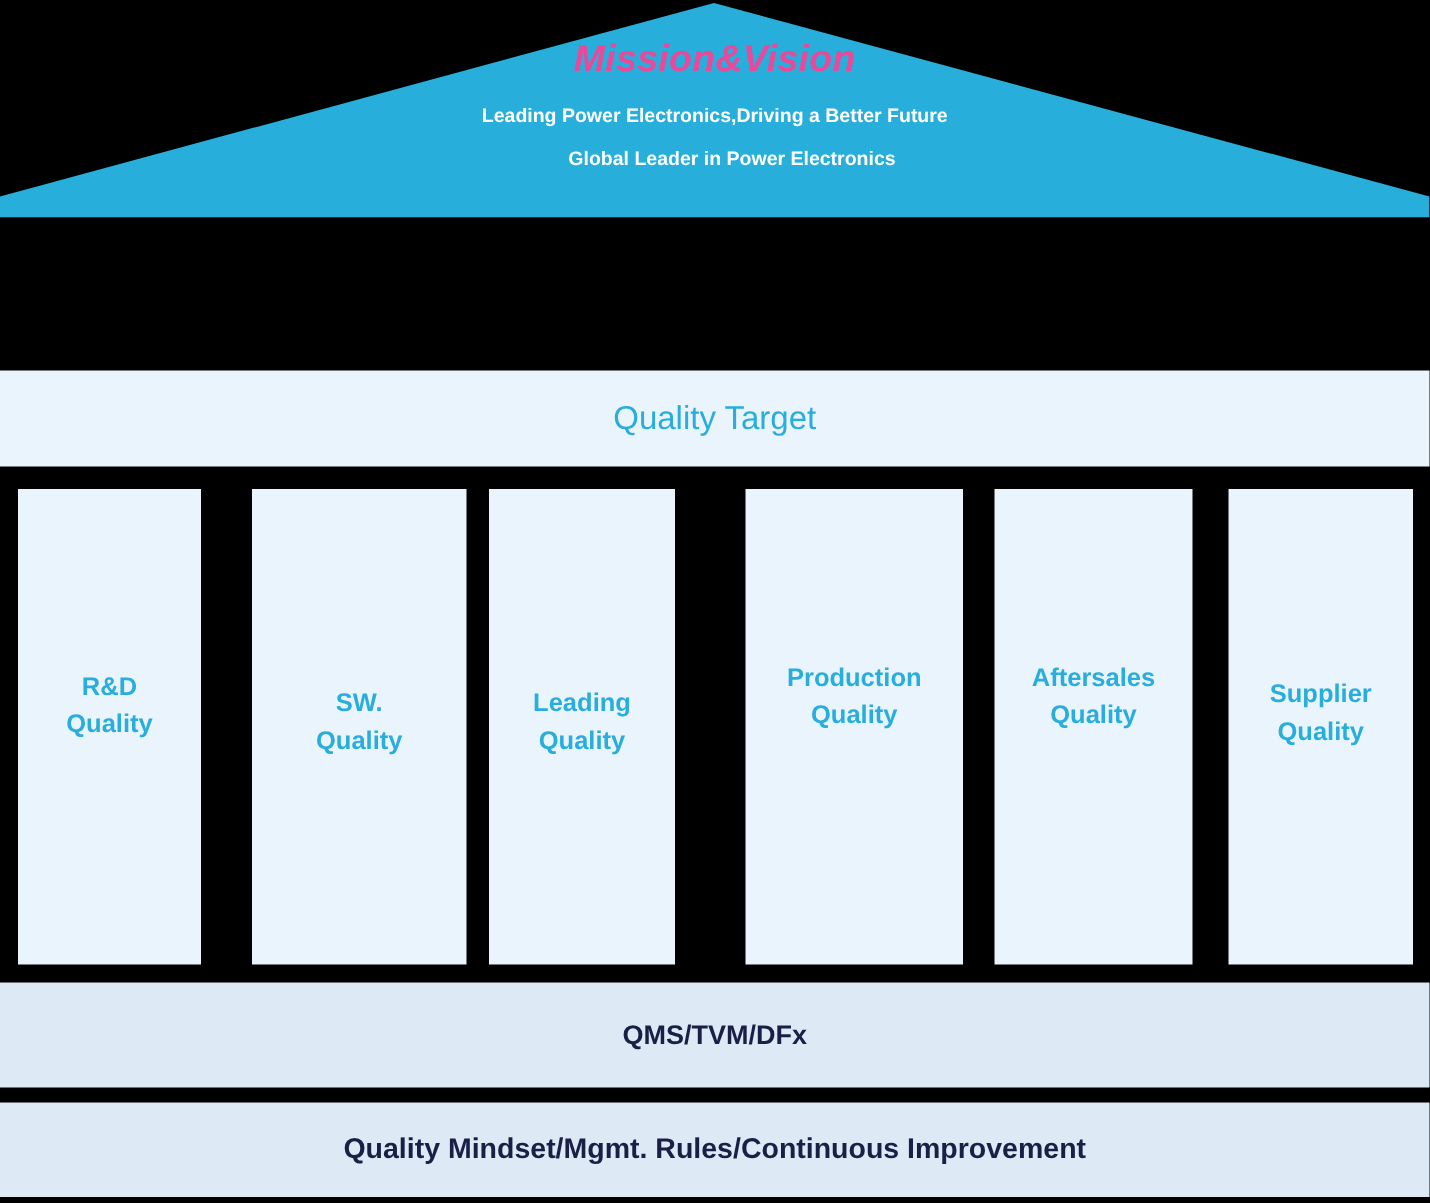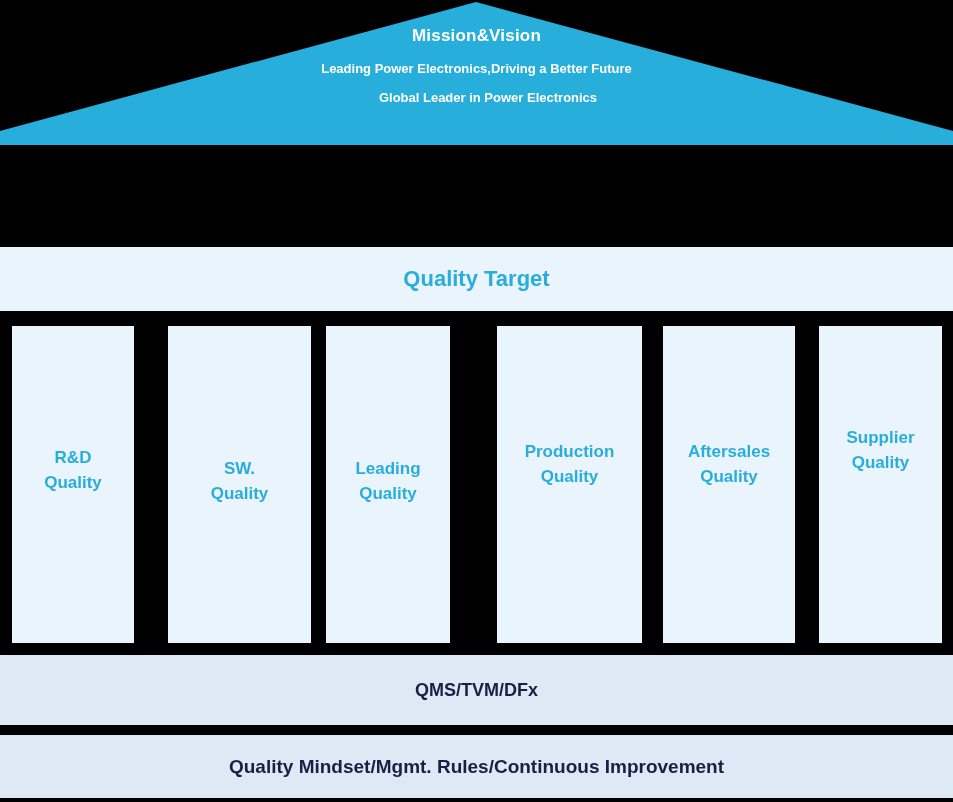--- a/index.html
+++ b/index.html
@@ -42,25 +42,26 @@
     height: 145px;
     display: flex;
     flex-direction: column;
     align-items: center;
     justify-content: flex-start;
     padding-top: 27px;
     box-sizing: border-box;
     pointer-events: none;
   }
   .roof-title {
-    color: #ffffff;
-    font-size: 17px;
+    color: #ec4899;
+    font-size: 25px;
     font-weight: bold;
     line-height: 1;
     letter-spacing: 0.2px;
+    font-style: italic;
   }
   .roof-line {
     color: #ffffff;
     font-size: 13px;
     font-weight: bold;
     line-height: 1;
   }
   .roof-line-1 { margin-top: 18px; }
   .roof-line-2 { margin-top: 16px; margin-left: 23px; }
 
@@ -105,21 +106,21 @@
   .policy-title { margin-bottom: 14px; }
   .policy-line {
     color: #29addc;
     font-size: 14px;
     font-weight: bold;
     line-height: 1.6;
   }
   .target-title {
     color: #29addc;
     font-size: 22px;
-    font-weight: bold;
+    font-weight: normal;
     line-height: 1;
   }
   .foot-text {
     color: #191f45;
     font-size: 18px;
     font-weight: bold;
     line-height: 1;
   }
   .base-text {
     color: #191f45;
@@ -161,21 +162,21 @@
   .p3 { left: 326px; width: 124px; }
   .p4 { left: 497px; width: 145px; }
   .p5 { left: 663px; width: 132px; }
   .p6 { left: 819px; width: 123px; }
 
   .p1 .pillar-label { top: 120px; }
   .p2 .pillar-label { top: 131px; }
   .p3 .pillar-label { top: 131px; }
   .p4 .pillar-label { top: 114px; }
   .p5 .pillar-label { top: 114px; }
-  .p6 .pillar-label { top: 100px; }
+  .p6 .pillar-label { top: 125px; }
 </style>
 </head>
 <body>
 
 <div id="house">
 
   <div class="roof">
     <svg width="953" height="145" viewBox="0 0 953 145">
       <polygon points="476,2 953,131 953,145 0,145 0,131" fill="#27aedb"></polygon>
     </svg>

